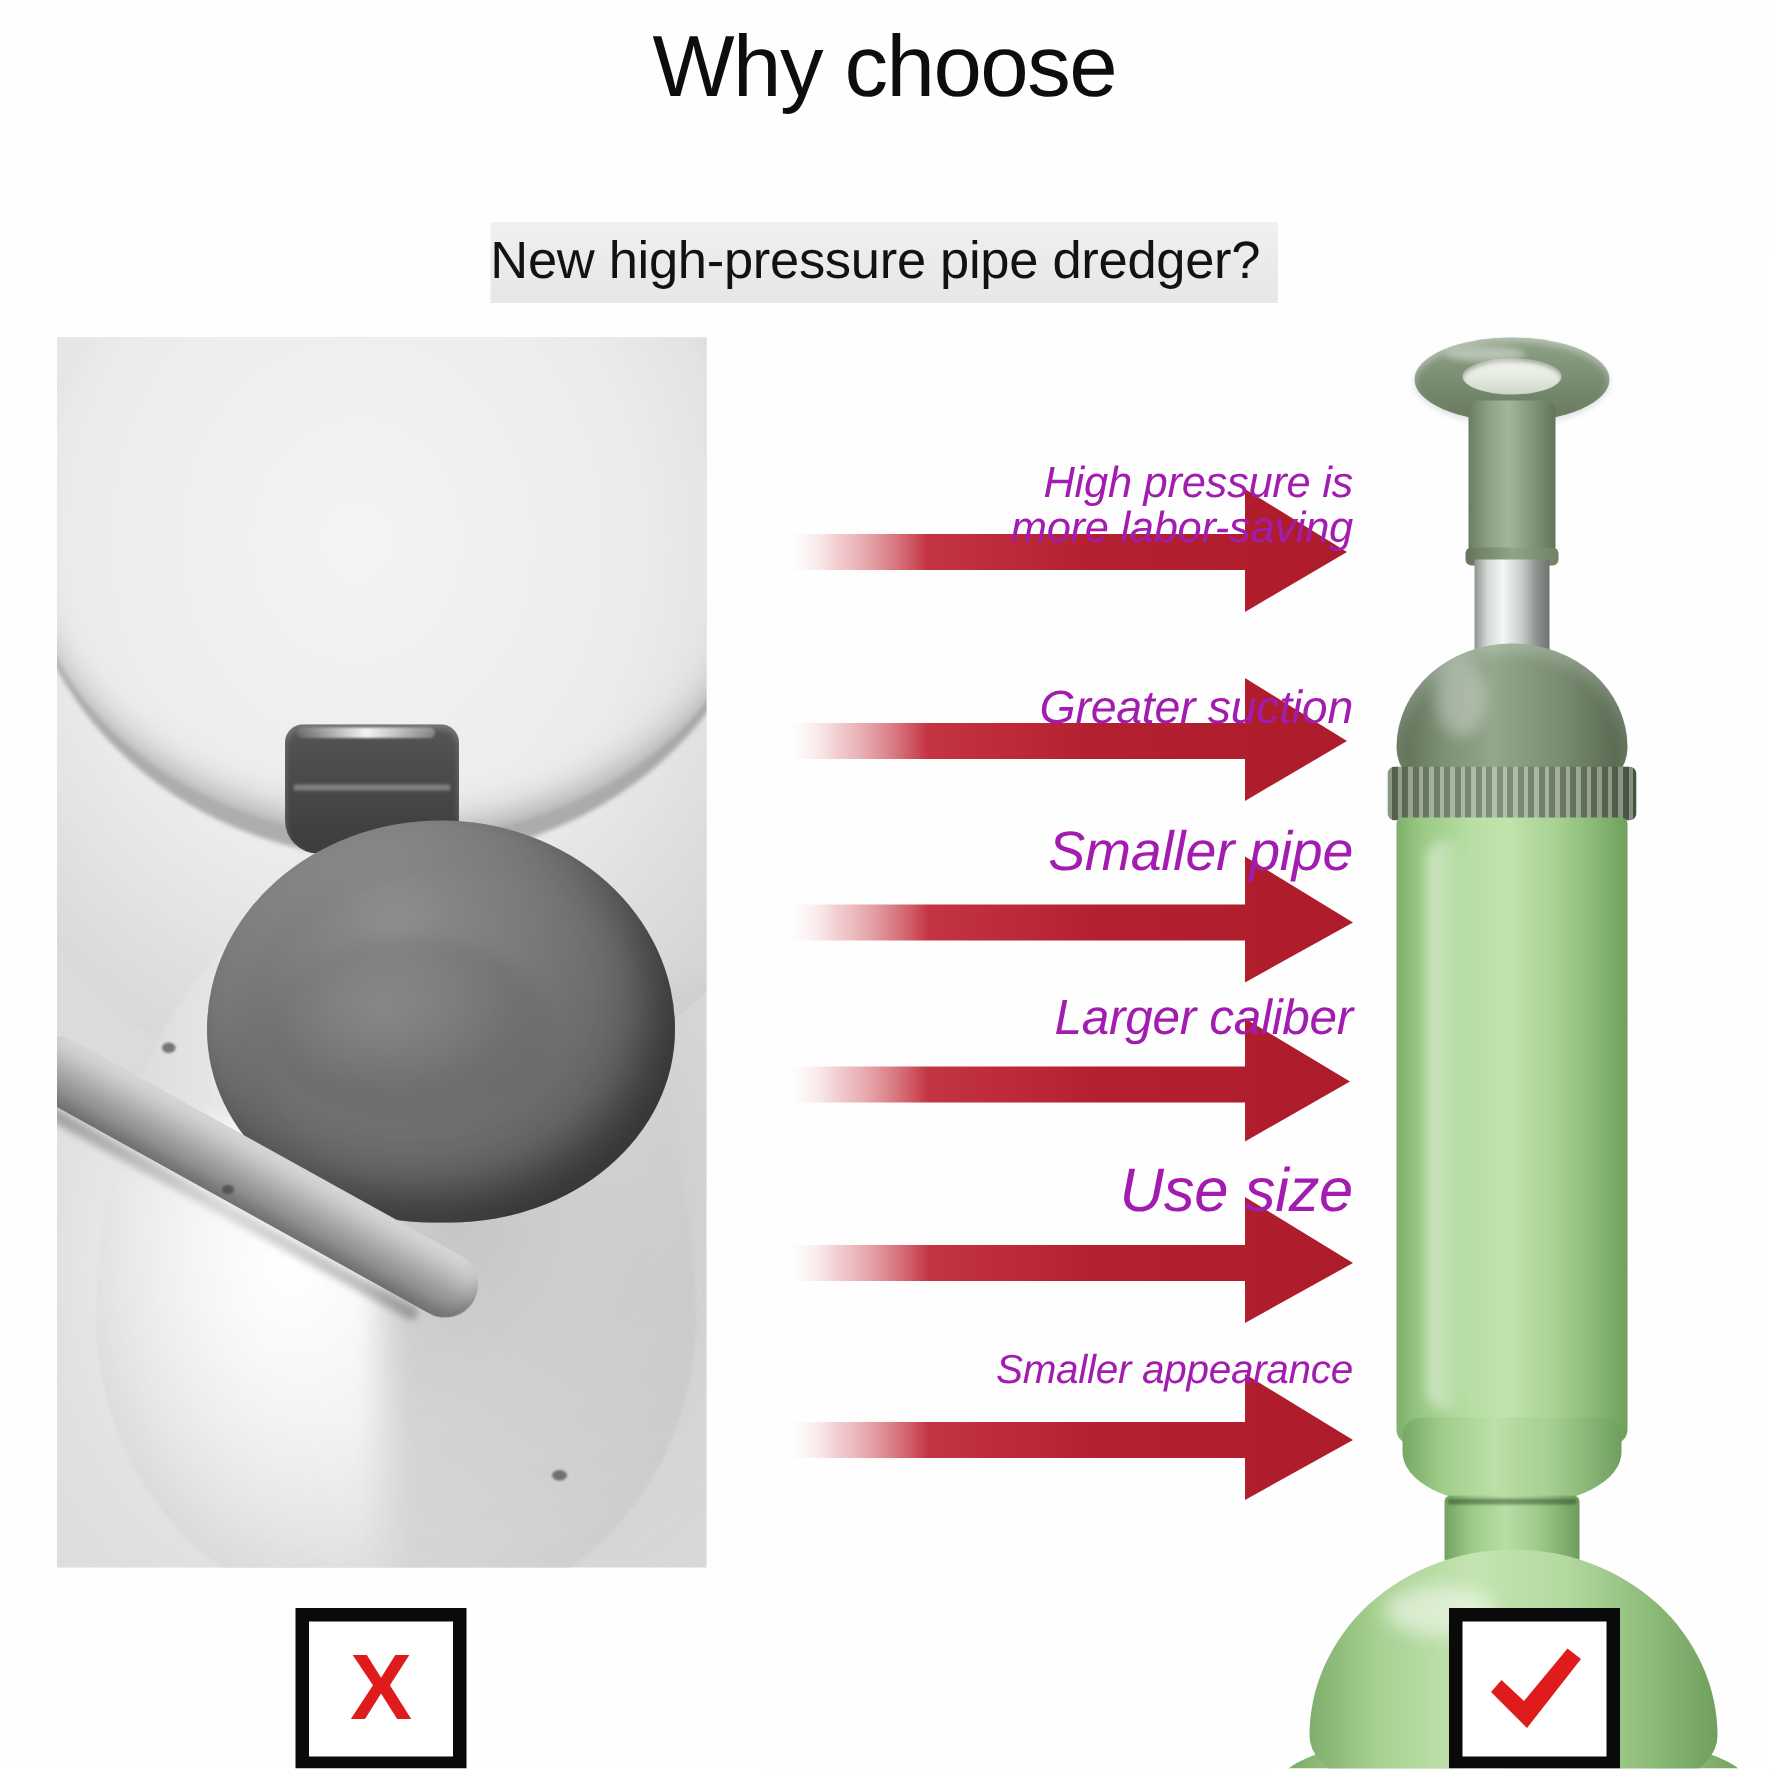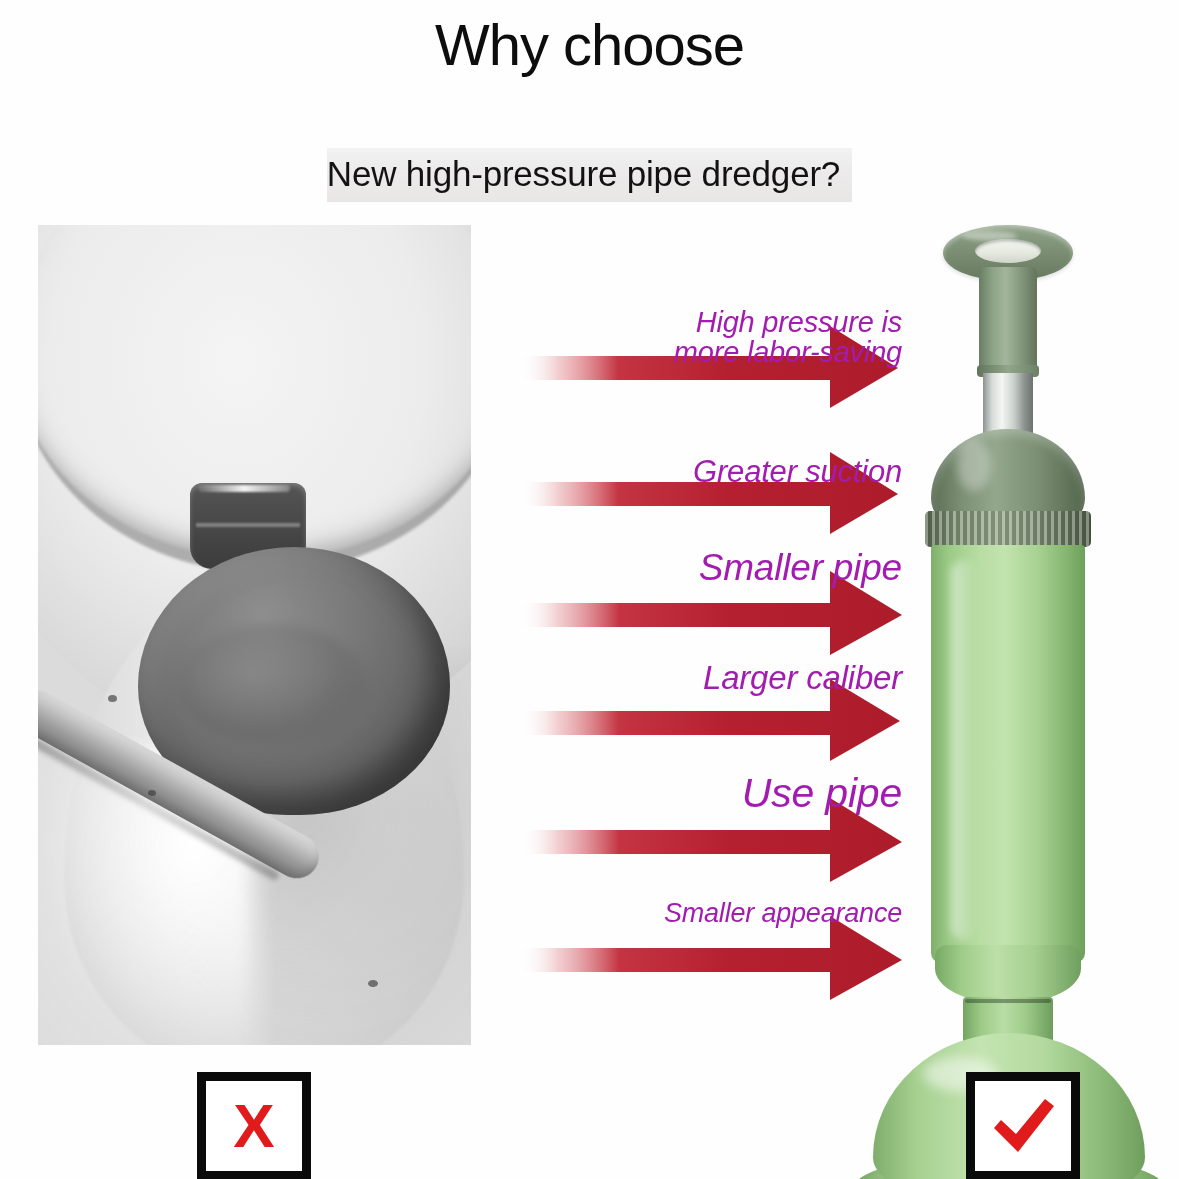--- a/index.html
+++ b/index.html
@@ -325,21 +325,21 @@
           <linearGradient id="ag5" x1="0" y1="0" x2="1" y2="0">
             <stop offset="0%" stop-color="#ffffff" stop-opacity="0"></stop>
             <stop offset="10%" stop-color="#e8a7ab" stop-opacity=".55"></stop>
             <stop offset="26%" stop-color="#c43442"></stop>
             <stop offset="55%" stop-color="#b52030"></stop>
             <stop offset="100%" stop-color="#ad1c2b"></stop>
           </linearGradient>
         </defs>
         <path d="M0,58 L310,58 L310,26 L382,70 L310,110 L310,82 L0,82 Z" fill="url(#ag5)"></path>
       </svg>
-      <div class="arrow-label" style="top:0px;font-size:41px;">Use pipe</div>
+      <div class="arrow-label" style="top:0px;font-size:41px;">Use size</div>
     </div>
 
     <div class="arrow-row" style="top:890px;">
       <svg class="arrow-svg" width="400" height="110" viewBox="0 0 400 110">
         <defs>
           <linearGradient id="ag6" x1="0" y1="0" x2="1" y2="0">
             <stop offset="0%" stop-color="#ffffff" stop-opacity="0"></stop>
             <stop offset="10%" stop-color="#e8a7ab" stop-opacity=".55"></stop>
             <stop offset="26%" stop-color="#c43442"></stop>
             <stop offset="55%" stop-color="#b52030"></stop>

